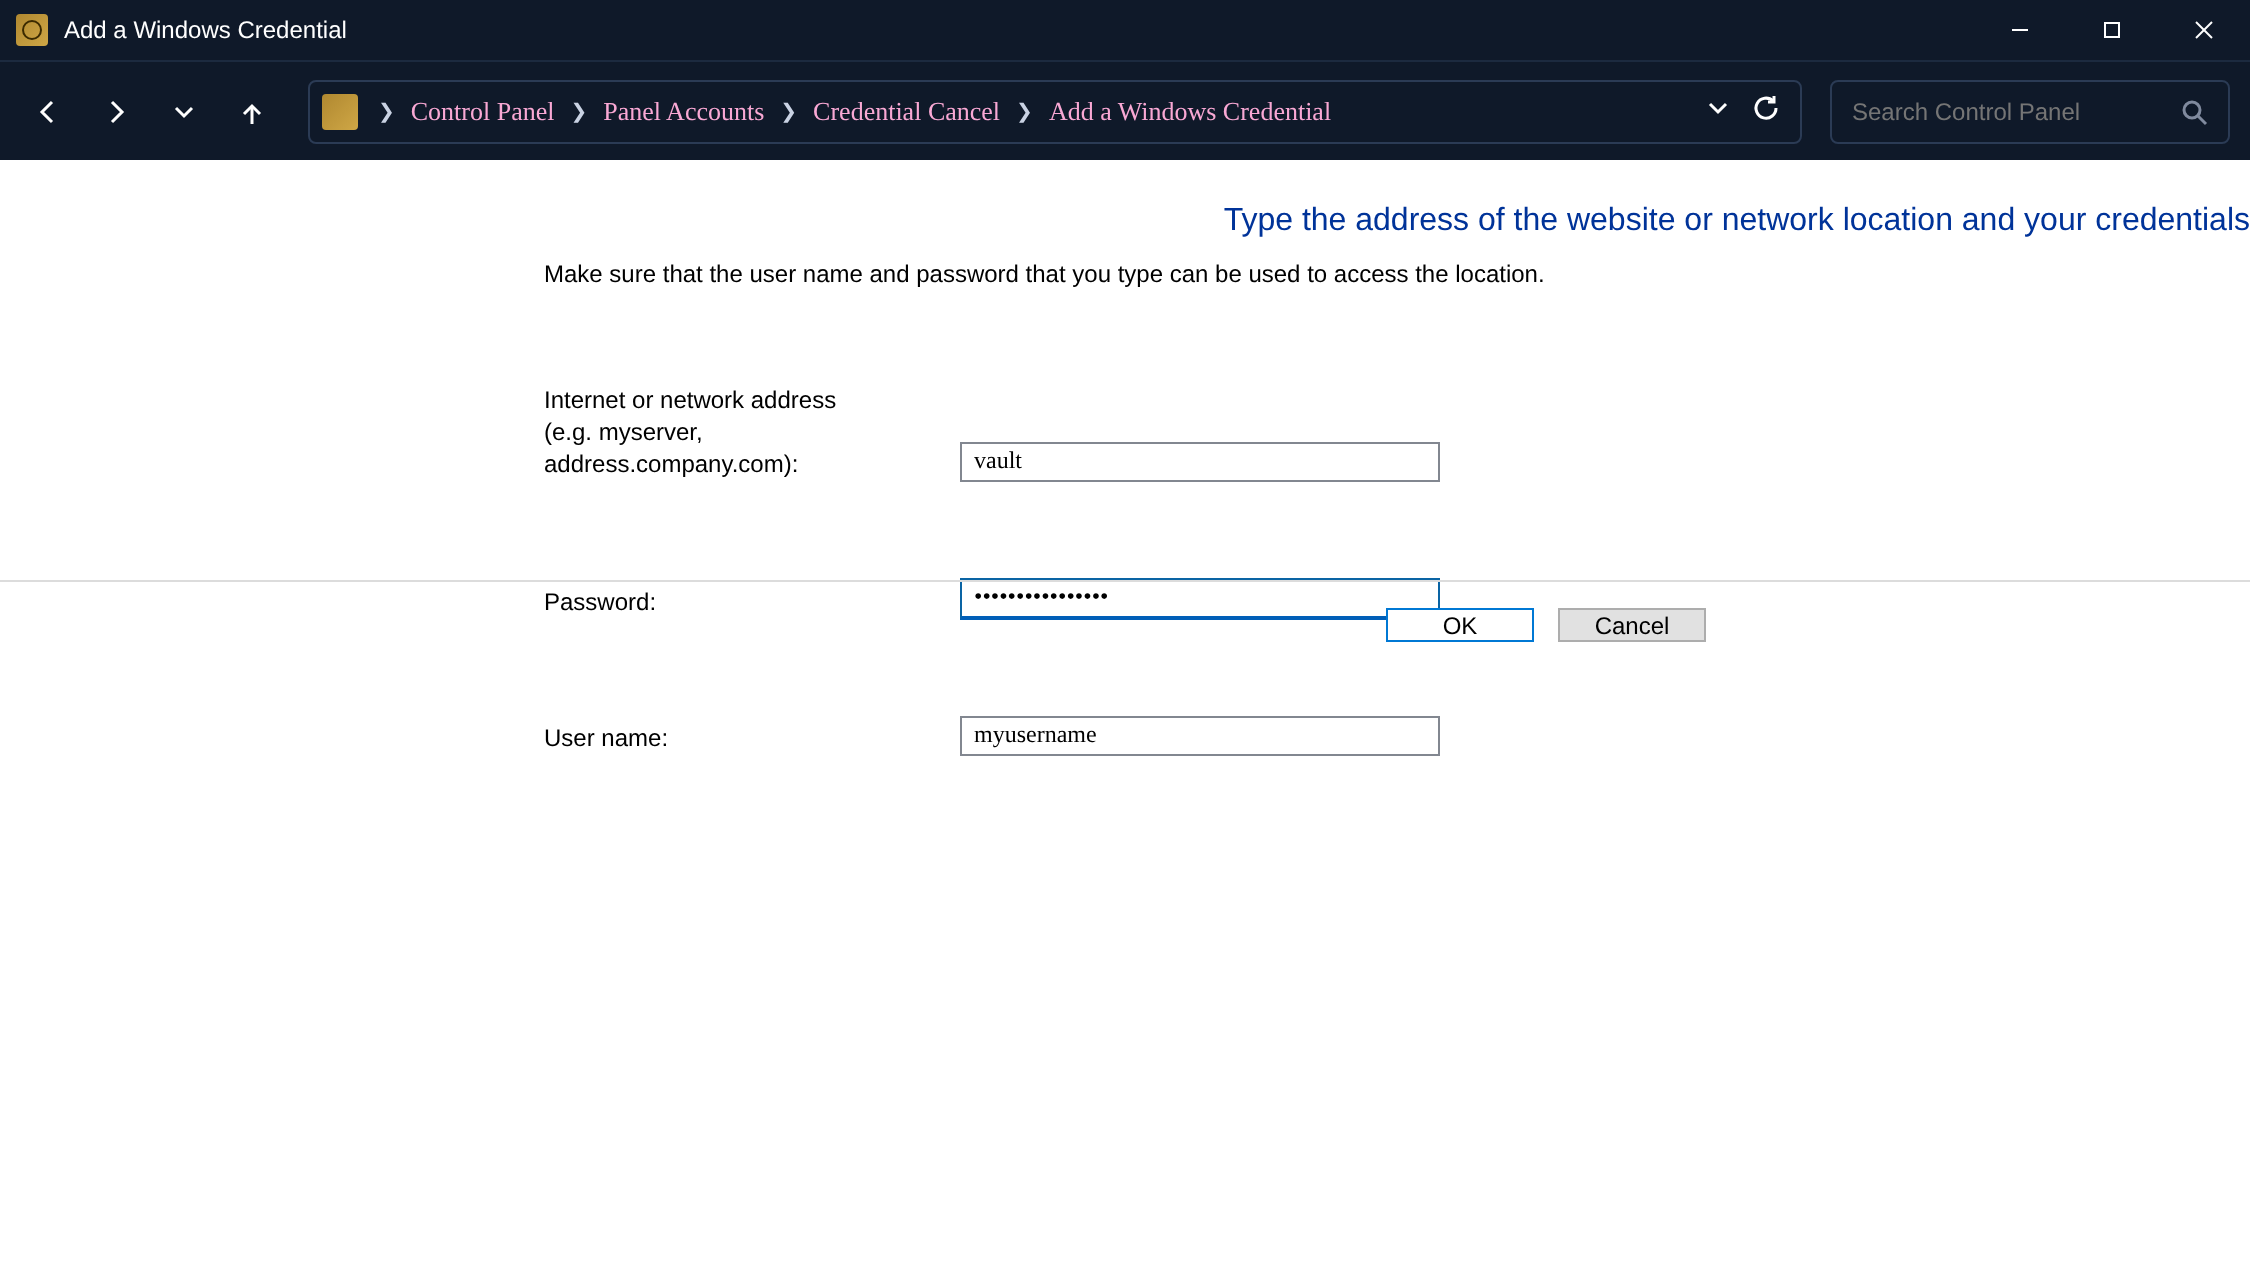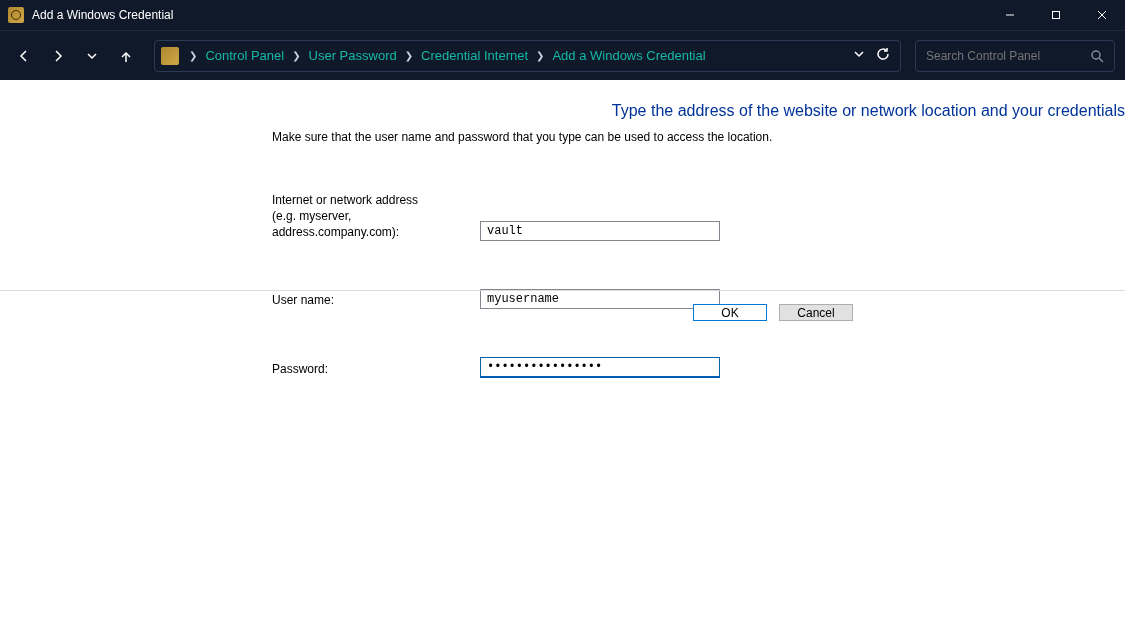--- a/index.html
+++ b/index.html
@@ -65,21 +65,21 @@
     margin-right:8px;
     color:#ffffff;
   }
   .address-box .cp-icon {
     width:18px;height:18px;
     background:linear-gradient(135deg,#b08830,#cfa746);
     border-radius:2px;margin-right:6px;
   }
   .crumb { display:flex; align-items:center; font-size:13px; }
   .crumb-sep { margin:0 4px; color:#c9d2e3; font-size:10px;}
-  .crumb-text { color:#14b8a6; padding:2px 4px;}
+  .crumb-text { color:#f9a8d4; padding:2px 4px;font-family:Liberation Serif, serif;}
   .address-right { margin-left:auto; display:flex; align-items:center; gap:10px; margin-right:4px;}
   .address-right svg{width:14px;height:14px;stroke:#ffffff;stroke-width:1.5;fill:none;}
   .search-box {
     width:200px;height:32px;
     border:1px solid #2b3b55;
     border-radius:4px;
     display:flex;align-items:center;
     padding:0 10px;
     color:#808a9e;
   }
@@ -118,21 +118,21 @@
     font-size:12px;
     line-height:1.35;
     padding-right:8px;
   }
   .text-input {
     width:240px;
     height:20px;
     border:1px solid #828790;
     padding:0 6px;
     font-size:12px;
-    font-family:Liberation Mono, monospace;
+    font-family:Liberation Serif, serif;
     outline:none;
     background:#ffffff;
   }
   .text-input.focused{
     border:1px solid #0a64a4;
     border-bottom:2px solid #005fb8;
     height:21px;
   }
   .footer-sep{
     position:absolute;
@@ -214,25 +214,25 @@
   </div>
 
   <div class="address-box">
     <div class="cp-icon"></div>
     <span class="crumb-sep">❯</span>
     <span class="crumb">
         <span class="crumb-text">Control Panel</span>
       </span>
     <span class="crumb-sep">❯</span>
     <span class="crumb">
-        <span class="crumb-text">User Password</span>
-      </span>
-    <span class="crumb-sep">❯</span>
-    <span class="crumb">
-        <span class="crumb-text">Credential Internet</span>
+        <span class="crumb-text">Panel Accounts</span>
+      </span>
+    <span class="crumb-sep">❯</span>
+    <span class="crumb">
+        <span class="crumb-text">Credential Cancel</span>
       </span>
     <span class="crumb-sep">❯</span>
     <span class="crumb">
         <span class="crumb-text">Add a Windows Credential</span>
       </span>
 
     <div class="address-right">
       <div>
         <svg viewBox="0 0 14 14">
             <polyline points="3,5 7,9 11,5"></polyline>
@@ -262,27 +262,27 @@
 
   <div class="form-row">
     <div class="form-label">
       <span>Internet or network address</span><br>
       <span>(e.g. myserver, address.company.com):</span>
     </div>
     <input class="text-input" type="text" value="vault" style="">
   </div>
 
   <div class="form-row">
+    <div class="form-label">Password:</div>
+    <input class="text-input focused" type="text" value="••••••••••••••••" style="">
+  </div>
+
+  <div class="form-row">
     <div class="form-label">User name:</div>
     <input class="text-input" type="text" value="myusername" style="">
-  </div>
-
-  <div class="form-row">
-    <div class="form-label">Password:</div>
-    <input class="text-input focused" type="text" value="••••••••••••••••" style="">
   </div>
 
   <div class="footer-sep"></div>
 
   <div class="button-row">
     <button class="btn primary">OK</button>
     <button class="btn">Cancel</button>
   </div>
 </div>
 

